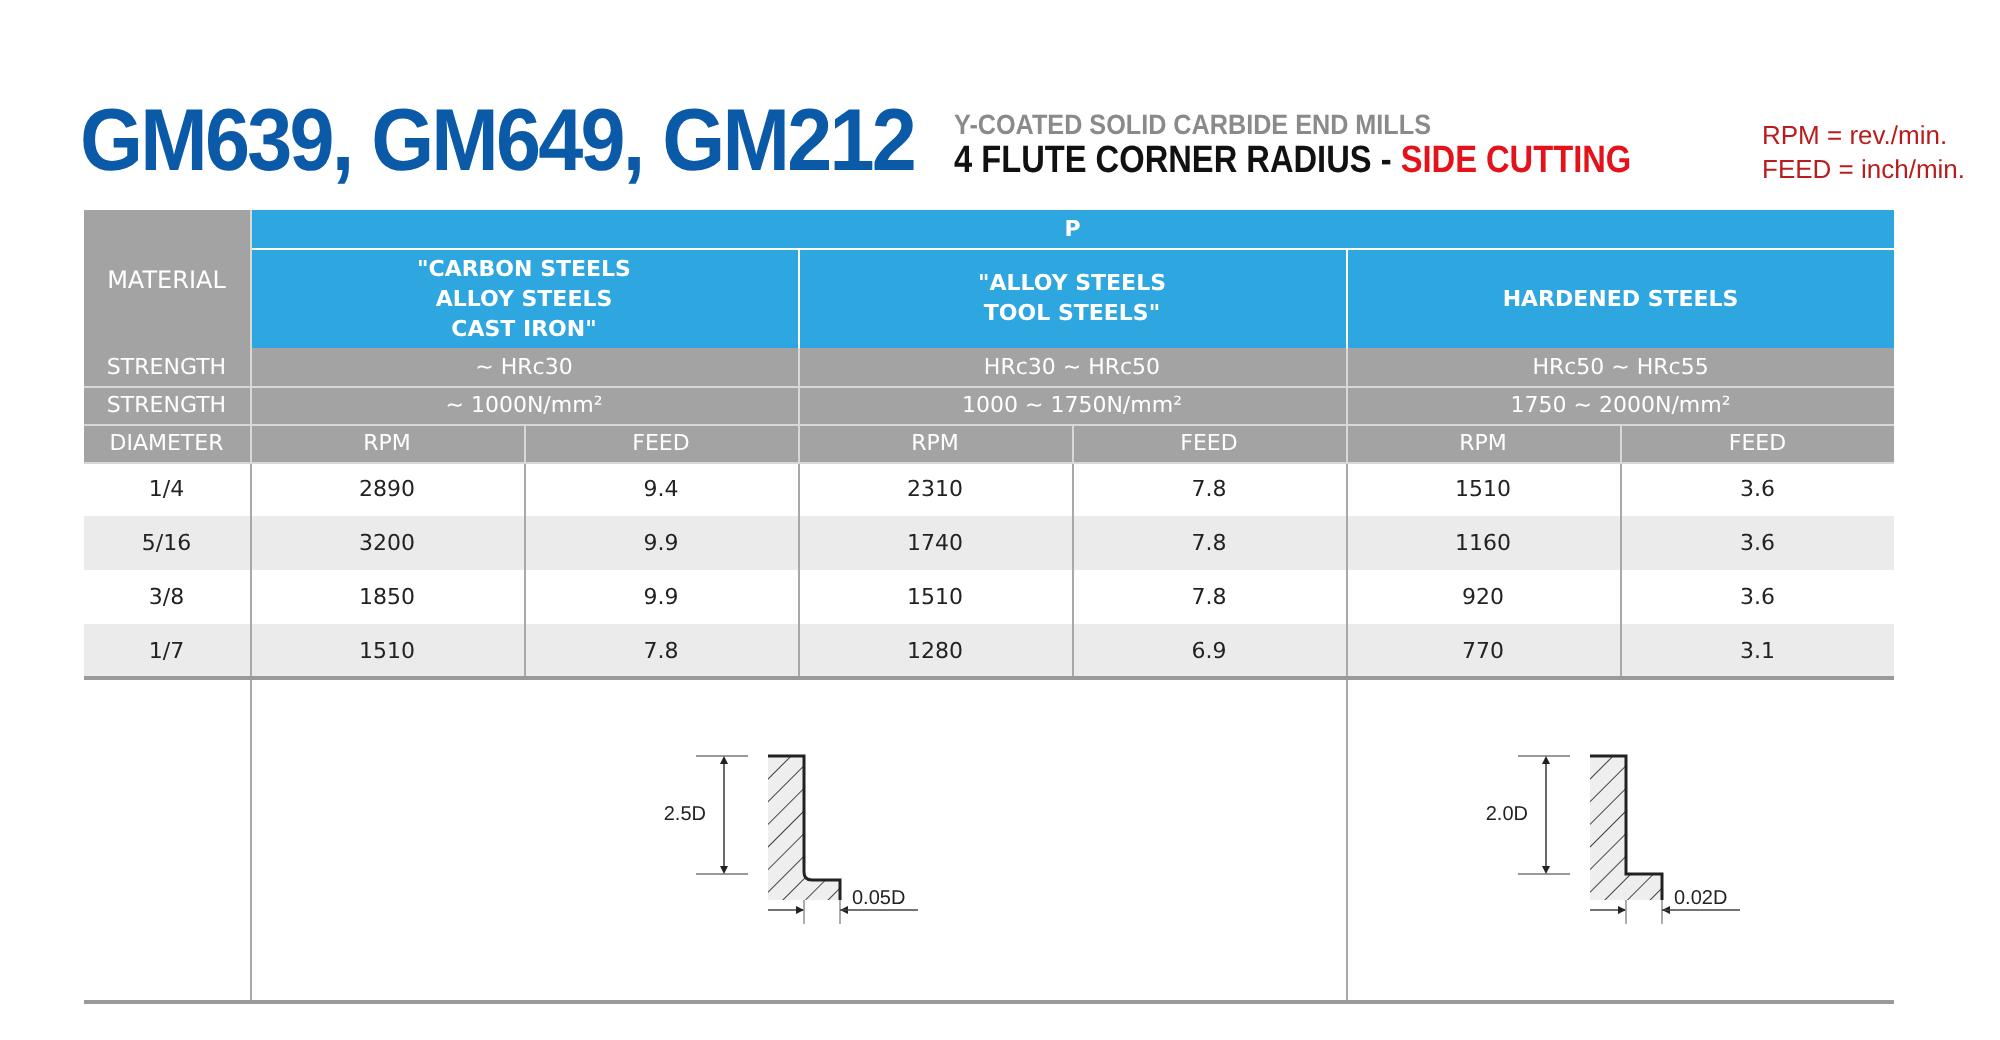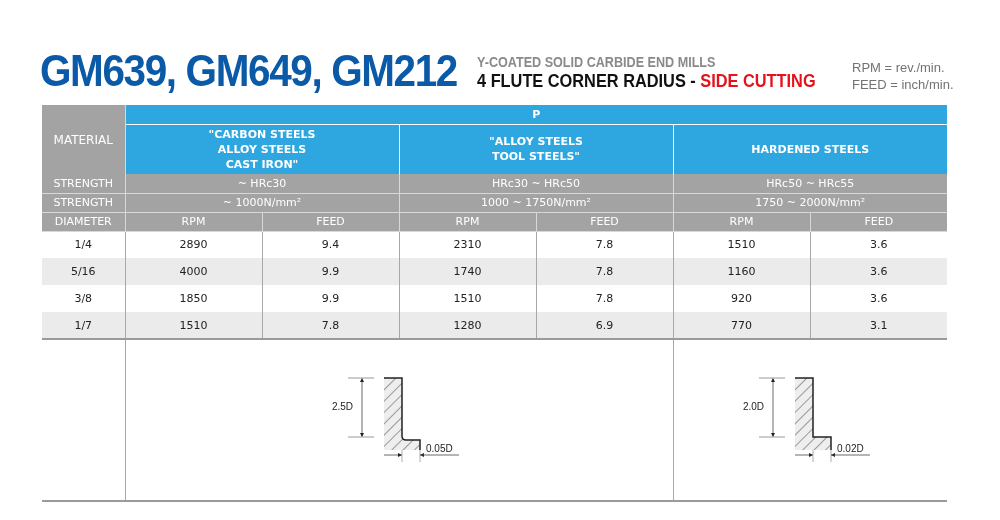--- a/index.html
+++ b/index.html
@@ -19,22 +19,22 @@
     transform: scaleX(0.9); transform-origin: left top;
   }
   .sub2 {
     position: absolute; left: 477px; top: 70px;
     font-size: 19px; font-weight: bold; color: #111;
     transform: scaleX(0.86); transform-origin: left top;
     white-space: nowrap;
   }
   .sub2 .red { color: #e4121b; }
   .legend {
-    position: absolute; left: 852px; top: 59px;
-    font-size: 13px; line-height: 17px; color: #737373;
+    position: absolute; left: 881px; top: 59px;
+    font-size: 13px; line-height: 17px; color: #b91c1c;
   }
 
   table.spec {
     position: absolute; left: 42px; top: 105px; width: 905px;
     border-collapse: collapse; table-layout: fixed;
     font-family: "DejaVu Sans", sans-serif; font-size: 11px;
   }
   table.spec td { text-align: center; vertical-align: middle; padding: 0; }
 
   .gray { background: #a3a3a3; color: #fff; }
@@ -123,21 +123,21 @@
     <td>1/4</td>
     <td>2890</td>
     <td>9.4</td>
     <td>2310</td>
     <td>7.8</td>
     <td>1510</td>
     <td>3.6</td>
   </tr>
   <tr class="data alt">
     <td>5/16</td>
-    <td>4000</td>
+    <td>3200</td>
     <td>9.9</td>
     <td>1740</td>
     <td>7.8</td>
     <td>1160</td>
     <td>3.6</td>
   </tr>
   <tr class="data">
     <td>3/8</td>
     <td>1850</td>
     <td>9.9</td>

